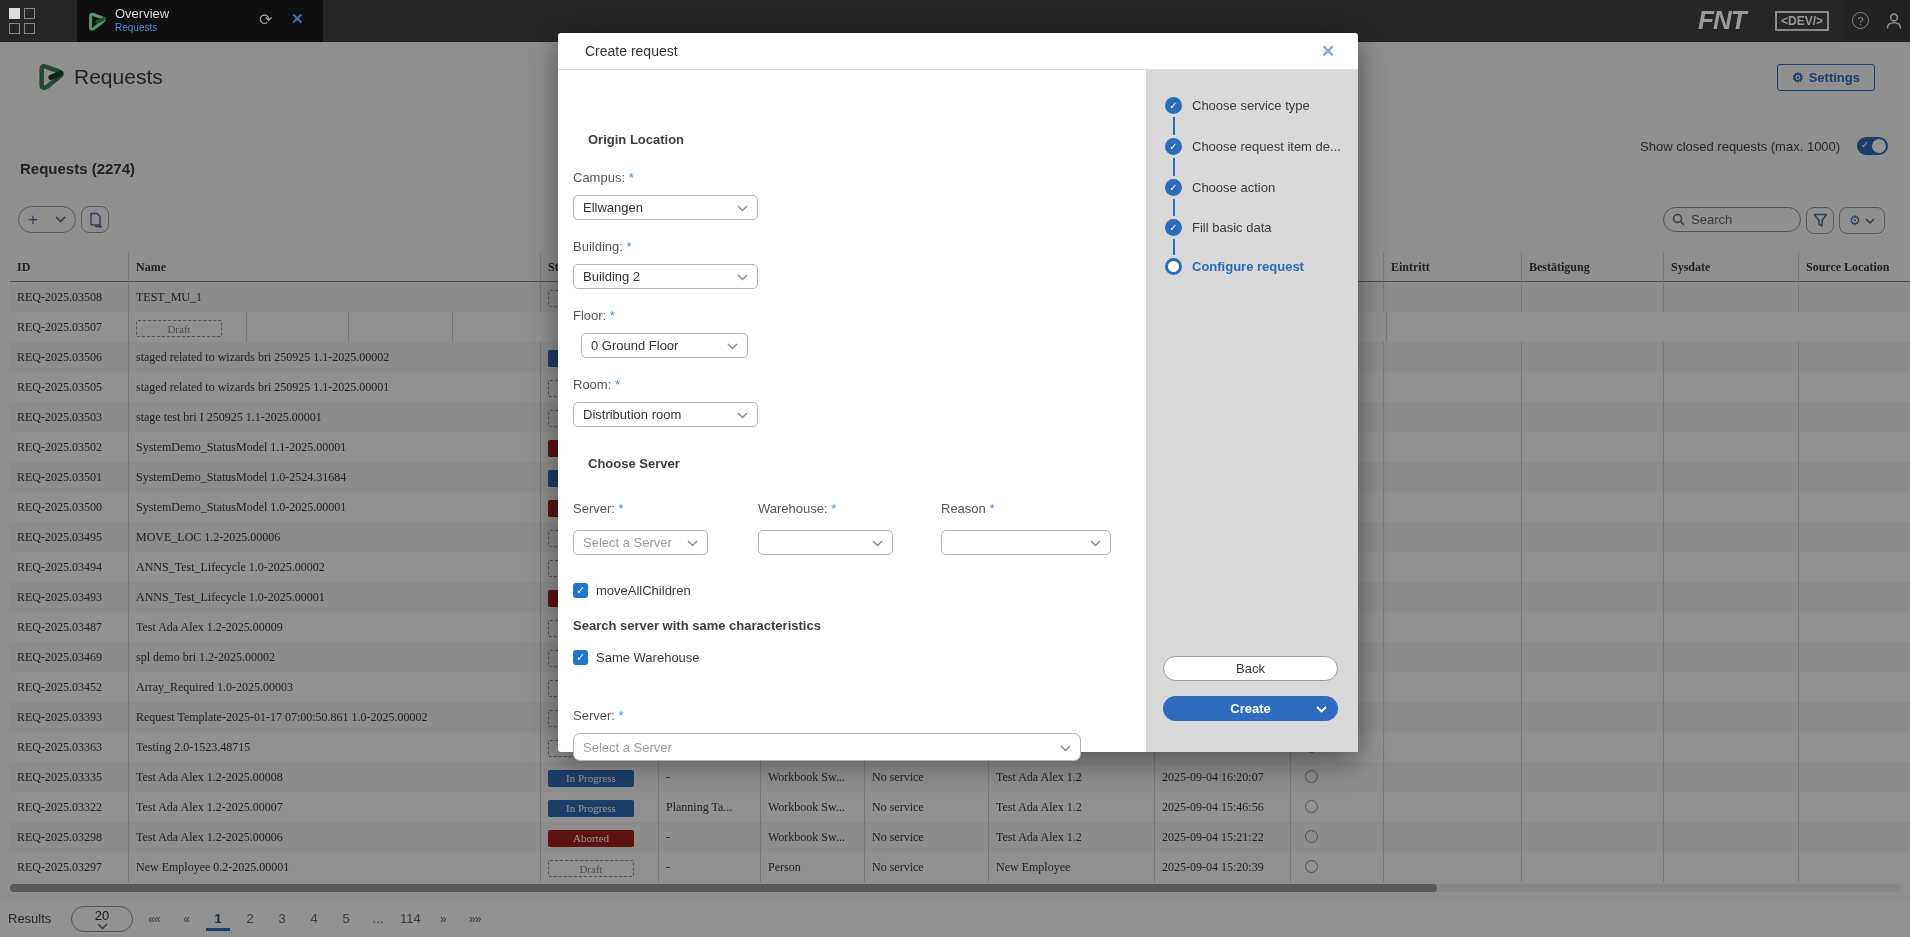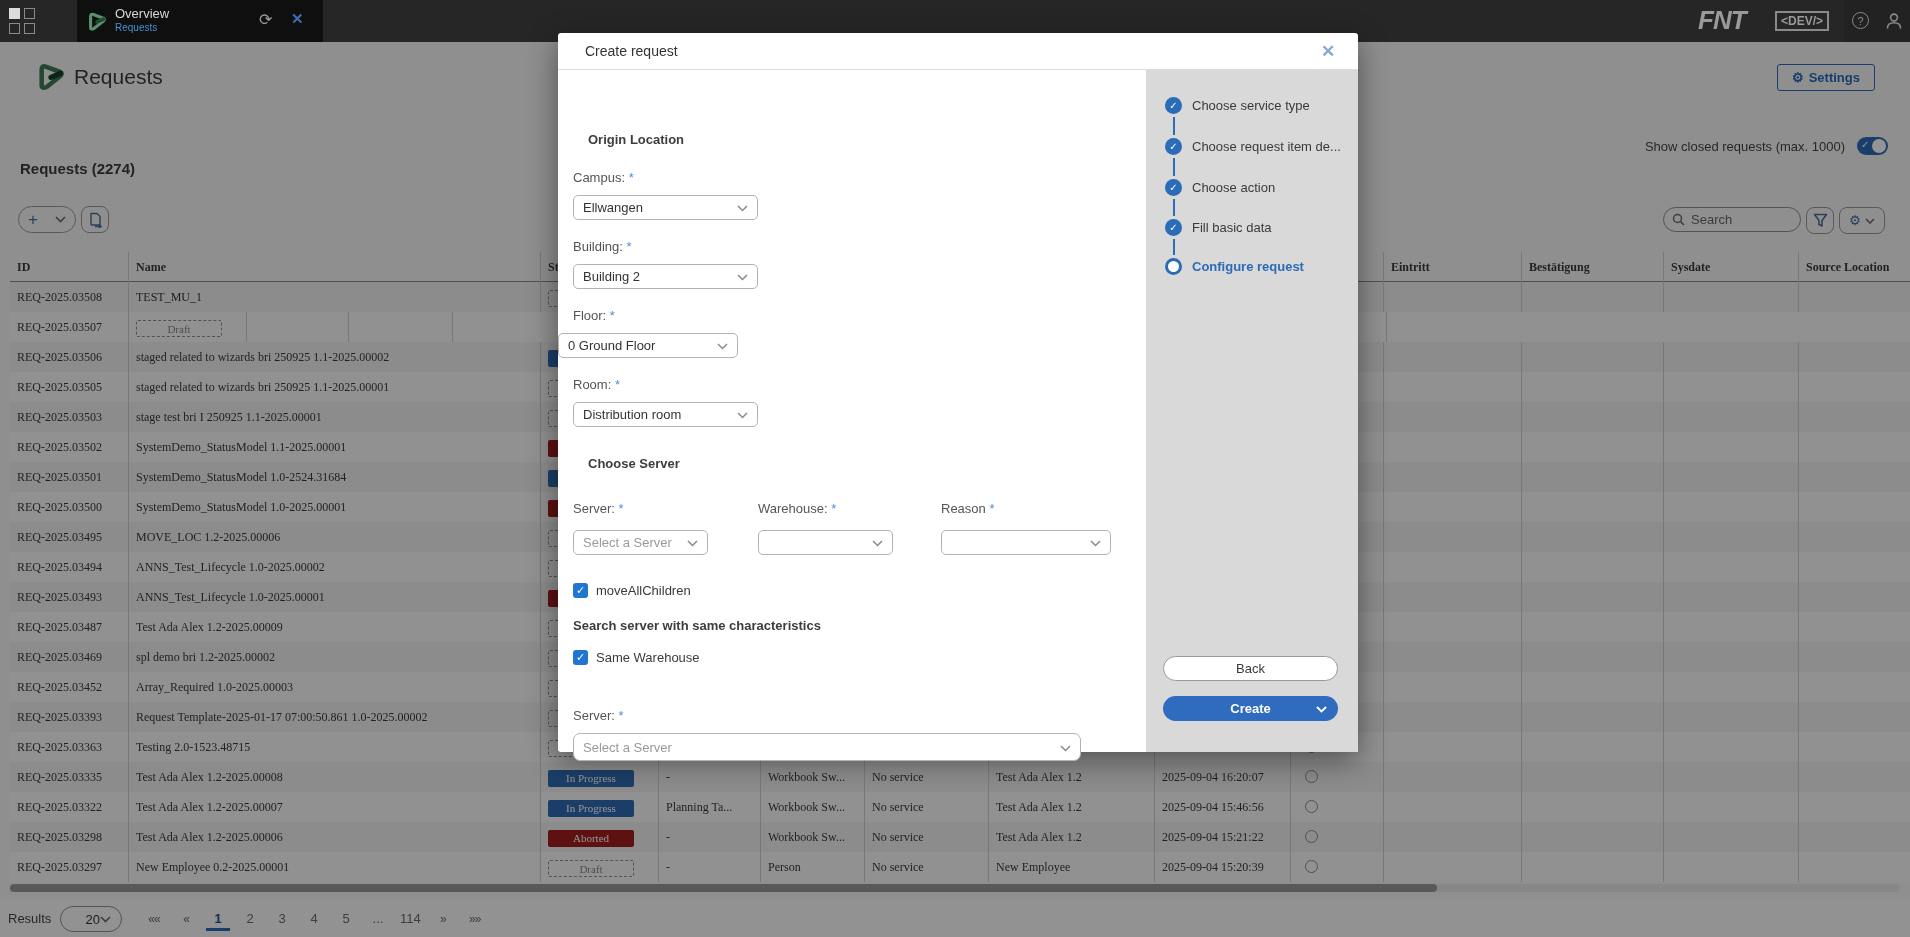--- a/index.html
+++ b/index.html
@@ -20,21 +20,21 @@
   .dev-badge { position:absolute; left:1775px; top:11px; border:2px solid #8a8a8a; color:#9a9a9a; font-size:12px; font-weight:bold; padding:0 4px; line-height:16px; }
   .topbar-right { position:absolute; left:1844px; top:0; width:66px; height:42px; background:#222222; }
   .help-icon { position:absolute; left:1852px; top:12px; width:17px; height:17px; border:1.5px solid #8a8a8a; border-radius:50%; color:#8a8a8a; font-size:11px; text-align:center; line-height:16px; cursor:pointer; }
   .user-icon { position:absolute; left:1884px; top:11px; cursor:pointer; }
 
   
   #page { position:absolute; left:0; top:42px; width:1910px; height:895px; background:#f7f7f7; }
   .app-logo { position:absolute; left:35px; top:18px; }
   .page-title { position:absolute; left:74px; top:23px; font-size:21px; color:#3c3c3c; }
   .settings-btn { position:absolute; left:1777px; top:22px; width:98px; height:27px; border:1px solid #2b6cb8; border-radius:3px; background:#f7f7f7; color:#2b6cb8; font-size:13px; font-weight:bold; display:flex; align-items:center; justify-content:center; gap:5px; cursor:pointer; }
-  .show-closed-label { position:absolute; left:1640px; top:97px; width:210px; text-align:center; font-size:13px; color:#444; }
+  .show-closed-label { position:absolute; left:1640px; top:97px; width:210px; text-align:left; font-size:13px; color:#444; }
   .toggle { position:absolute; left:1857px; top:95px; width:31px; height:18px; background:#2b6cb8; border-radius:9px; cursor:pointer; }
   .toggle .check { position:absolute; left:4px; top:2px; color:#fff; font-size:10px; }
   .toggle .knob { position:absolute; right:2px; top:2px; width:14px; height:14px; background:#fff; border-radius:50%; }
   .list-title { position:absolute; left:20px; top:118px; font-size:15px; font-weight:bold; color:#3c3c3c; }
   .add-btn { position:absolute; left:18px; top:164px; width:58px; height:27px; border:1px solid #9a9a9a; border-radius:14px; background:transparent; display:flex; align-items:center; justify-content:space-between; padding:0 9px; cursor:pointer; }
   .add-btn .plus { color:#4a6d96; font-size:17px; line-height:17px; }
   .copy-btn, .filter-btn { position:absolute; top:164px; width:28px; height:27px; border:1px solid #9a9a9a; border-radius:8px; background:transparent; display:flex; align-items:center; justify-content:center; cursor:pointer; }
   .copy-btn { left:81px; }
   .search-box { position:absolute; left:1663px; top:165px; width:138px; height:25px; border:1px solid #8f8f8f; border-radius:13px; display:flex; align-items:center; padding:0 8px; gap:6px; background:transparent; }
   .search-box input { border:none; outline:none; background:transparent; font-size:13px; color:#444; width:95px; font-family:"Liberation Sans",sans-serif; }
@@ -55,21 +55,21 @@
   .badge.aborted { background:#a11e1e; color:#fff; }
   .badge.draft { border:1px dashed #8f8f8f; color:#888; background:transparent; }
   .radio-dot { display:inline-block; width:13px; height:13px; border:1.5px solid #8a8a8a; border-radius:50%; vertical-align:middle; margin-top:-3px; cursor:pointer; }
 
   .hscroll-track { position:absolute; left:10px; top:842px; width:1890px; height:8px; background:#e8e8e8; border-radius:4px; }
   .hscroll-thumb { position:absolute; left:0; top:0; width:1427px; height:8px; background:#9a9a9a; border-radius:4px; cursor:pointer; }
 
   
   #pagebar { position:absolute; left:0; top:858px; width:1910px; height:37px; background:#fcfcfc; }
   .results-label { position:absolute; left:8px; top:11px; font-size:13px; color:#444; }
-  .size-select { position:absolute; left:60px; top:6px; width:62px; height:26px; border:1px solid #8f8f8f; border-radius:13px; display:flex; align-items:center; justify-content:flex-end; padding:0 10px; font-size:13px; color:#333; cursor:pointer; background:transparent; }
+  .size-select { position:absolute; left:71px; top:6px; width:62px; height:26px; border:1px solid #8f8f8f; border-radius:13px; display:flex; align-items:center; justify-content:center; padding:0 10px; font-size:13px; color:#333; cursor:pointer; background:transparent;flex-direction:column; }
   #pager { position:absolute; left:138px; top:0; height:37px; display:flex; align-items:center; }
   .pg { min-width:20px; text-align:center; margin:0 6px; font-size:13px; color:#6a6a6a; cursor:pointer; position:relative; line-height:26px; }
   .pg.nav { font-size:12px; letter-spacing:-1px; }
   .pg.active { color:#1f4e79; font-weight:bold; }
   .pg.active::after { content:""; position:absolute; left:-2px; right:-2px; bottom:1px; height:3px; background:#2b6cb8; }
   .pg.ellipsis { cursor:default; }
 
   
   #overlay { position:absolute; left:0; top:42px; width:1910px; height:895px; background:rgba(0,0,0,0.42); z-index:20; }
   #modal { position:absolute; left:558px; top:33px; width:800px; height:719px; background:#ffffff; border-radius:3px; box-shadow:0 8px 30px rgba(0,0,0,0.45); z-index:30; }
@@ -547,21 +547,21 @@
 
     <div class="f-label" style="left:15px; top:169px;"><span>Building:</span> <span class="req">*</span></div>
     <div class="sel" style="left:15px; top:194px; width:185px;">
       <span>Building 2</span>
       <svg class="chev" width="11" height="7" viewBox="0 0 11 7">
           <polyline points="1,1 5.5,5.5 10,1" fill="none" stroke="#8a8a8a" stroke-width="1.5"></polyline>
         </svg>
     </div>
 
     <div class="f-label" style="left:15px; top:238px;"><span>Floor:</span> <span class="req">*</span></div>
-    <div class="sel" style="left:0; top:263px; width:180px;">
+    <div class="sel" style="left:23px; top:263px; width:167px;">
       <span>0 Ground Floor</span>
       <svg class="chev" width="11" height="7" viewBox="0 0 11 7">
           <polyline points="1,1 5.5,5.5 10,1" fill="none" stroke="#8a8a8a" stroke-width="1.5"></polyline>
         </svg>
     </div>
 
     <div class="f-label" style="left:15px; top:307px;"><span>Room:</span> <span class="req">*</span></div>
     <div class="sel" style="left:15px; top:332px; width:185px;">
       <span>Distribution room</span>
       <svg class="chev" width="11" height="7" viewBox="0 0 11 7">

